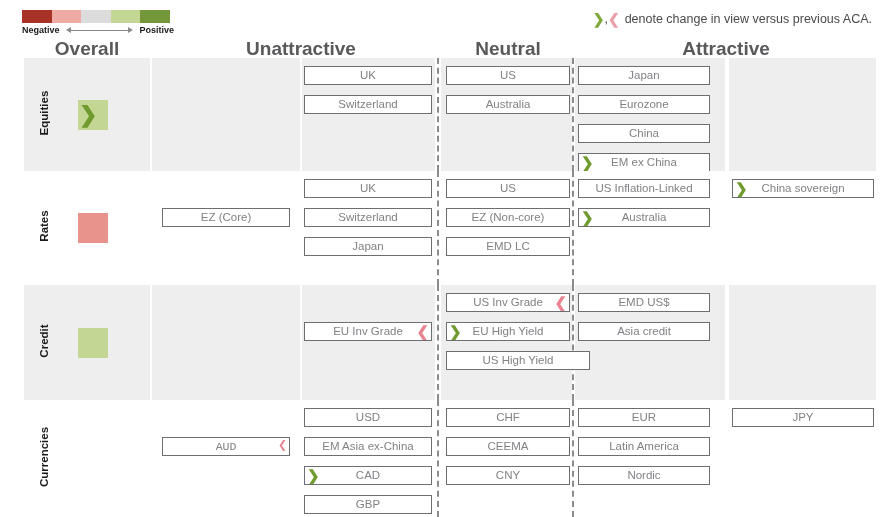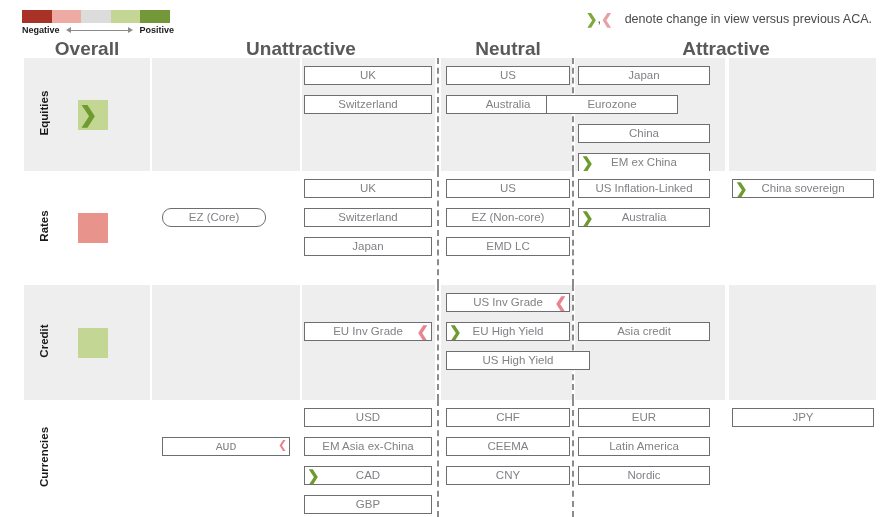--- a/index.html
+++ b/index.html
@@ -20,21 +20,21 @@
   .leg-arrow:after{content:"";position:absolute;right:2px;top:1.5px;
     border-left:5px solid #8a8a8a;border-top:3px solid transparent;border-bottom:3px solid transparent;}
   .leg-arrow i{position:absolute;left:2px;top:1.5px;
     border-right:5px solid #8a8a8a;border-top:3px solid transparent;border-bottom:3px solid transparent;}
 
   
   #note{position:absolute;right:8px;top:12px;font-size:12.5px;color:#4a4a4a;
     white-space:nowrap;display:flex;align-items:center;gap:0;}
   #note .chev-up{color:#7fa93b;font-weight:bold;font-size:14px;line-height:1;}
   #note .chev-dn{color:#e8a0a6;font-weight:bold;font-size:14px;line-height:1;}
-  #note .note-text{margin-left:12px;}
+  #note .note-text{margin-left:5px;}
 
   
   #colheads{position:absolute;left:0;top:38px;width:880px;height:18px;}
   .colhead{position:absolute;font-size:19px;font-weight:bold;color:#58595b;
     text-align:center;}
 
   
   #grid{position:absolute;left:0;top:58px;width:880px;height:459px;}
   .row{position:absolute;left:0;width:880px;}
   .panel{position:absolute;top:0;bottom:0;background:#eeeeee;}
@@ -107,36 +107,36 @@
       <div class="dash" style="left: 572px;"></div>
       <div class="rowlabel" style="left: -6px; width: 100px; top: 48.5px;">Equities</div>
       <div class="swatch" style="left: 78px; top: 41.5px; background: rgb(195, 214, 148);">
         <span class="sc">❯</span>
       </div>
       <div class="item" style="left: 304px; width: 128px; top: 8px;"><span>UK</span></div>
       <div class="item" style="left: 304px; width: 128px; top: 37px;"><span>Switzerland</span></div>
       <div class="item" style="left: 446px; width: 124px; top: 8px;"><span>US</span></div>
       <div class="item" style="left: 446px; width: 124px; top: 37px;"><span>Australia</span></div>
       <div class="item" style="left: 578px; width: 132px; top: 8px;"><span>Japan</span></div>
-      <div class="item" style="left: 546px; width: 132px; top: 37px;"><span>Eurozone</span></div>
+      <div class="item" style="left: 578px; width: 132px; top: 37px;"><span>Eurozone</span></div>
       <div class="item" style="left: 578px; width: 132px; top: 66px;"><span>China</span></div>
       <div class="item" style="left: 578px; width: 132px; top: 95px;"><span>EM ex China</span><span class="m up">❯</span></div>
     </div>
     <div class="row white" style="top: 113px; height: 114px;">
       <div class="panel" style="left: 24px; width: 126px;"></div>
       <div class="panel" style="left: 152px; width: 148px;"></div>
       <div class="panel" style="left: 302px; width: 133px;"></div>
       <div class="panel" style="left: 441px; width: 131px;"></div>
       <div class="panel" style="left: 575px; width: 150px;"></div>
       <div class="panel" style="left: 729px; width: 147px;"></div>
       <div class="dash" style="left: 437px;"></div>
       <div class="dash" style="left: 572px;"></div>
       <div class="rowlabel" style="left: -6px; width: 100px; top: 49px;">Rates</div>
       <div class="swatch" style="left: 78px; top: 42px; background: rgb(232, 147, 140);"></div>
-      <div class="item" style="left: 162px; width: 104px; top: 37px; border-radius: 9px;"><span>EZ (Core)</span></div>
+      <div class="item" style="left: 162px; width: 128px; top: 37px;"><span>EZ (Core)</span></div>
       <div class="item" style="left: 304px; width: 128px; top: 8px;"><span>UK</span></div>
       <div class="item" style="left: 304px; width: 128px; top: 37px;"><span>Switzerland</span></div>
       <div class="item" style="left: 304px; width: 128px; top: 66px;"><span>Japan</span></div>
       <div class="item" style="left: 446px; width: 124px; top: 8px;"><span>US</span></div>
       <div class="item" style="left: 446px; width: 124px; top: 66px;"><span>EMD LC</span></div>
       <div class="item" style="left: 446px; width: 124px; top: 37px;"><span>EZ (Non-core)</span></div>
       <div class="item" style="left: 578px; width: 132px; top: 8px;"><span>US Inflation-Linked</span></div>
       <div class="item" style="left: 578px; width: 132px; top: 37px;"><span>Australia</span><span class="m up">❯</span></div>
       <div class="item" style="left: 732px; width: 142px; top: 8px;"><span>China sovereign</span><span class="m up">❯</span></div>
     </div>
@@ -148,20 +148,21 @@
       <div class="panel" style="left: 575px; width: 150px;"></div>
       <div class="panel" style="left: 729px; width: 147px;"></div>
       <div class="dash" style="left: 437px;"></div>
       <div class="dash" style="left: 572px;"></div>
       <div class="rowlabel" style="left: -6px; width: 100px; top: 49.5px;">Credit</div>
       <div class="swatch" style="left: 78px; top: 42.5px; background: rgb(195, 214, 148);"></div>
       <div class="item" style="left: 304px; width: 128px; top: 37px;"><span>EU Inv Grade</span><span class="m dn">❮</span></div>
       <div class="item" style="left: 446px; width: 124px; top: 8px;"><span>US Inv Grade</span><span class="m dn">❮</span></div>
       <div class="item" style="left: 446px; width: 124px; top: 37px;"><span>EU High Yield</span><span class="m up">❯</span></div>
       <div class="item" style="left: 446px; width: 144px; top: 66px;"><span>US High Yield</span></div>
+      <div class="item" style="left: 578px; width: 132px; top: 8px;"><span>EMD US$</span></div>
       <div class="item" style="left: 578px; width: 132px; top: 37px;"><span>Asia credit</span></div>
     </div>
     <div class="row white" style="top: 342px; height: 117px;">
       <div class="panel" style="left: 24px; width: 126px;"></div>
       <div class="panel" style="left: 152px; width: 148px;"></div>
       <div class="panel" style="left: 302px; width: 133px;"></div>
       <div class="panel" style="left: 441px; width: 131px;"></div>
       <div class="panel" style="left: 575px; width: 150px;"></div>
       <div class="panel" style="left: 729px; width: 147px;"></div>
       <div class="dash" style="left: 437px;"></div>

